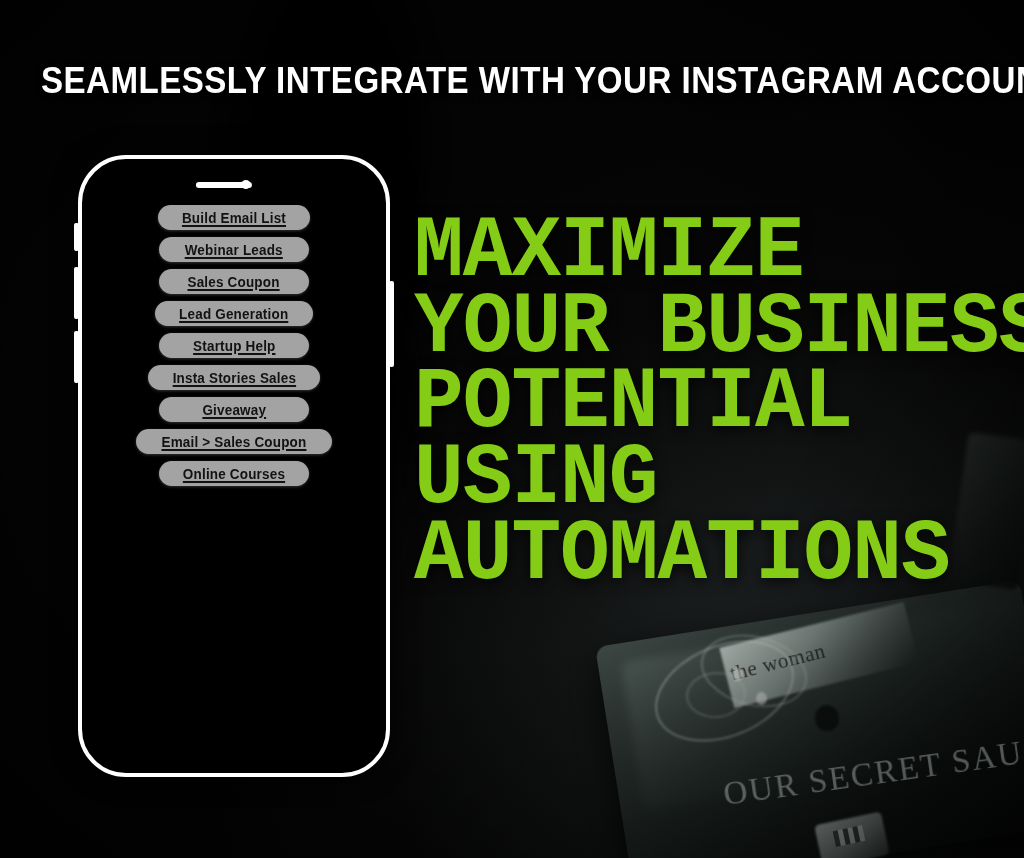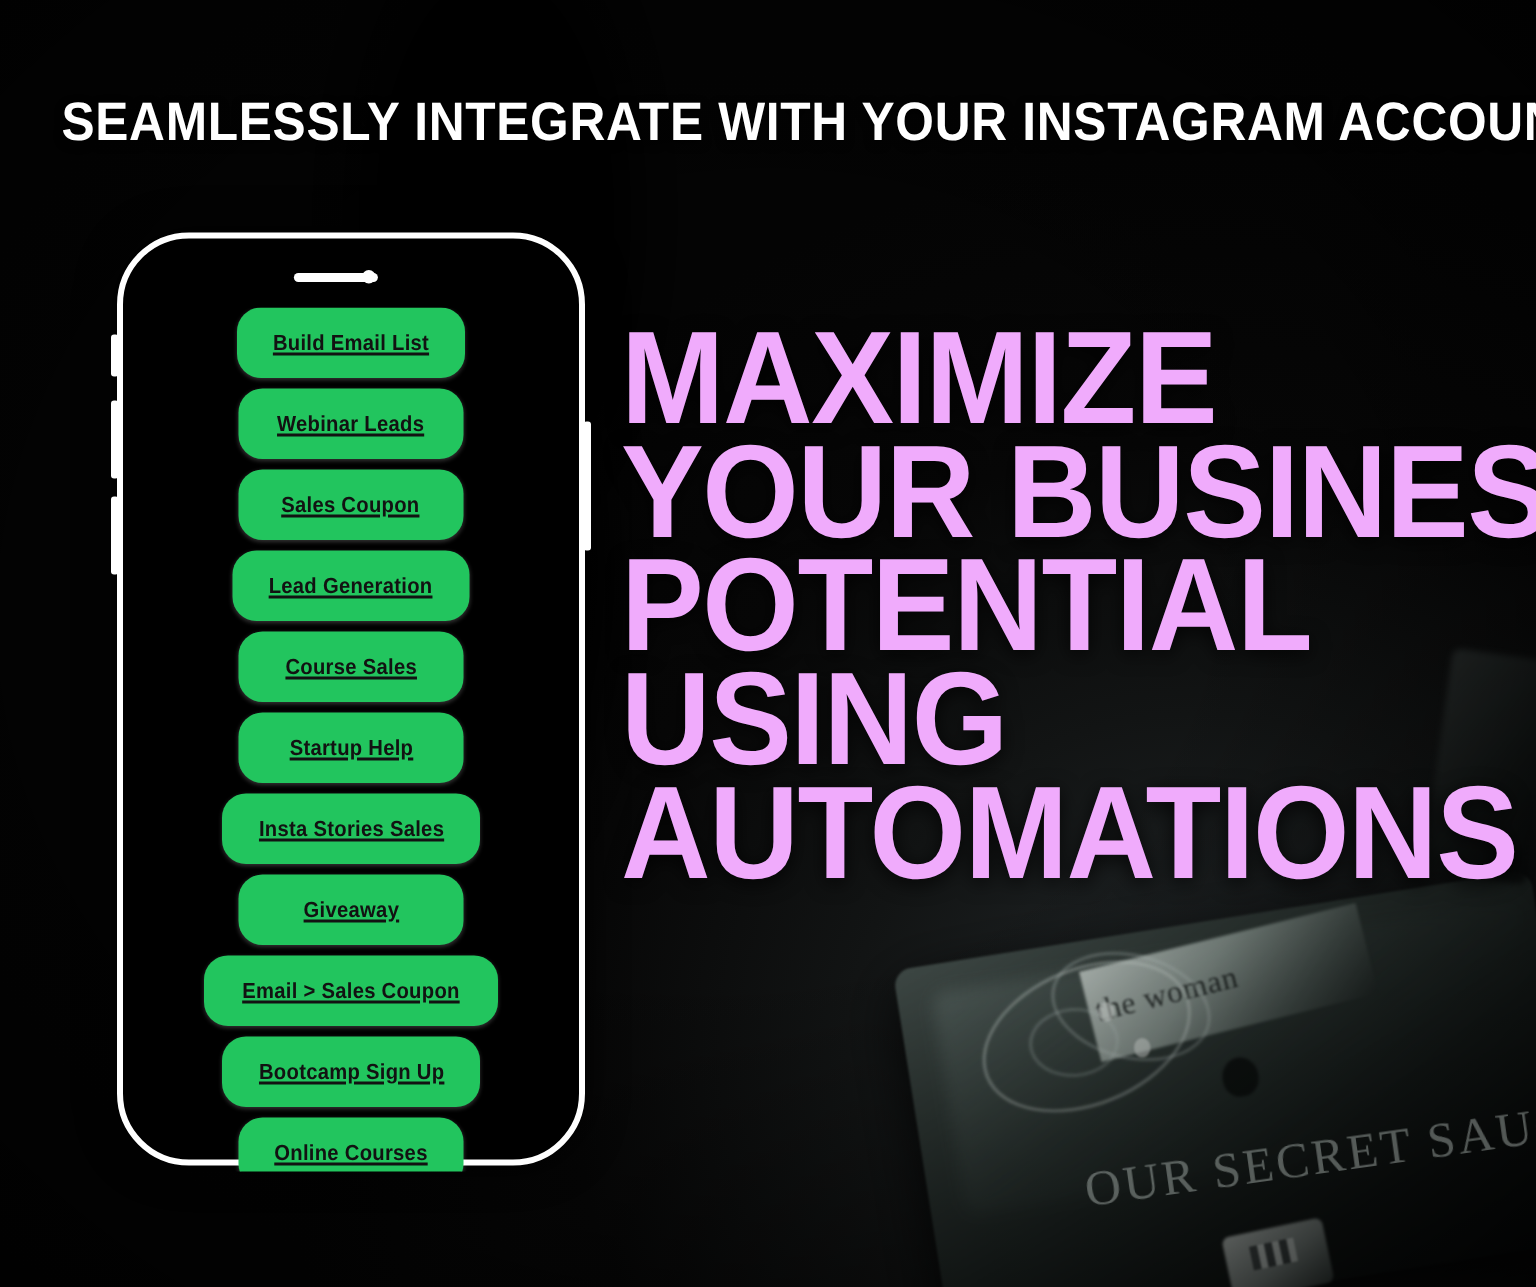--- a/index.html
+++ b/index.html
@@ -227,25 +227,25 @@
     align-items:center;
     justify-content:flex-start;
     gap:7px;
     overflow:hidden;
   }
 
   .link-btn {
     display:flex;
     align-items:center;
     justify-content:center;
-    height:47px;
+    height:25px;
     min-width:150px;
     max-width:282px;
     padding:0 20px;
-    background:#22c55e;
+    background:#a3a3a3;
     border-radius:16px;
     box-shadow:0 1px 3px rgba(255,255,255,.20);
     flex:0 0 auto;
   }
   .link-btn span {
     color:#121212;
     font-family:"Liberation Sans Narrow","Liberation Sans", sans-serif;
     font-weight:bold;
     font-size:14.5px;
     letter-spacing:.2px;
@@ -254,22 +254,22 @@
     text-decoration-thickness:1.6px;
     transform:scaleX(.93);
     white-space:nowrap;
   }
 
   
   .headline {
     position:absolute;
     left:414px; top:214px;
     width:600px;
-    color:#f0abfc;
-    font-family:Liberation Sans, sans-serif;
+    color:#84cc16;
+    font-family:Liberation Mono, monospace;
     font-weight:bold;
     line-height:.86;
     letter-spacing:-1px;
     text-shadow:0 3px 14px rgba(0,0,0,.8);
   }
   .headline .hl {
     display:block;
     white-space:nowrap;
     transform-origin:left center;
   }
@@ -321,36 +321,30 @@
         <div class="link-btn">
           <span>Webinar Leads</span>
         </div>
         <div class="link-btn">
           <span>Sales Coupon</span>
         </div>
         <div class="link-btn">
           <span>Lead Generation</span>
         </div>
         <div class="link-btn">
-          <span>Course Sales</span>
-        </div>
-        <div class="link-btn">
           <span>Startup Help</span>
         </div>
         <div class="link-btn">
           <span>Insta Stories Sales</span>
         </div>
         <div class="link-btn">
           <span>Giveaway</span>
         </div>
         <div class="link-btn">
           <span>Email &gt; Sales Coupon</span>
-        </div>
-        <div class="link-btn">
-          <span>Bootcamp Sign Up</span>
         </div>
         <div class="link-btn">
           <span>Online Courses</span>
         </div>
       </div>
   </div>
 
   <div class="headline" id="headline">
       <div class="hl hl1">MAXIMIZE</div>
       <div class="hl hl2">YOUR BUSINESS</div>

